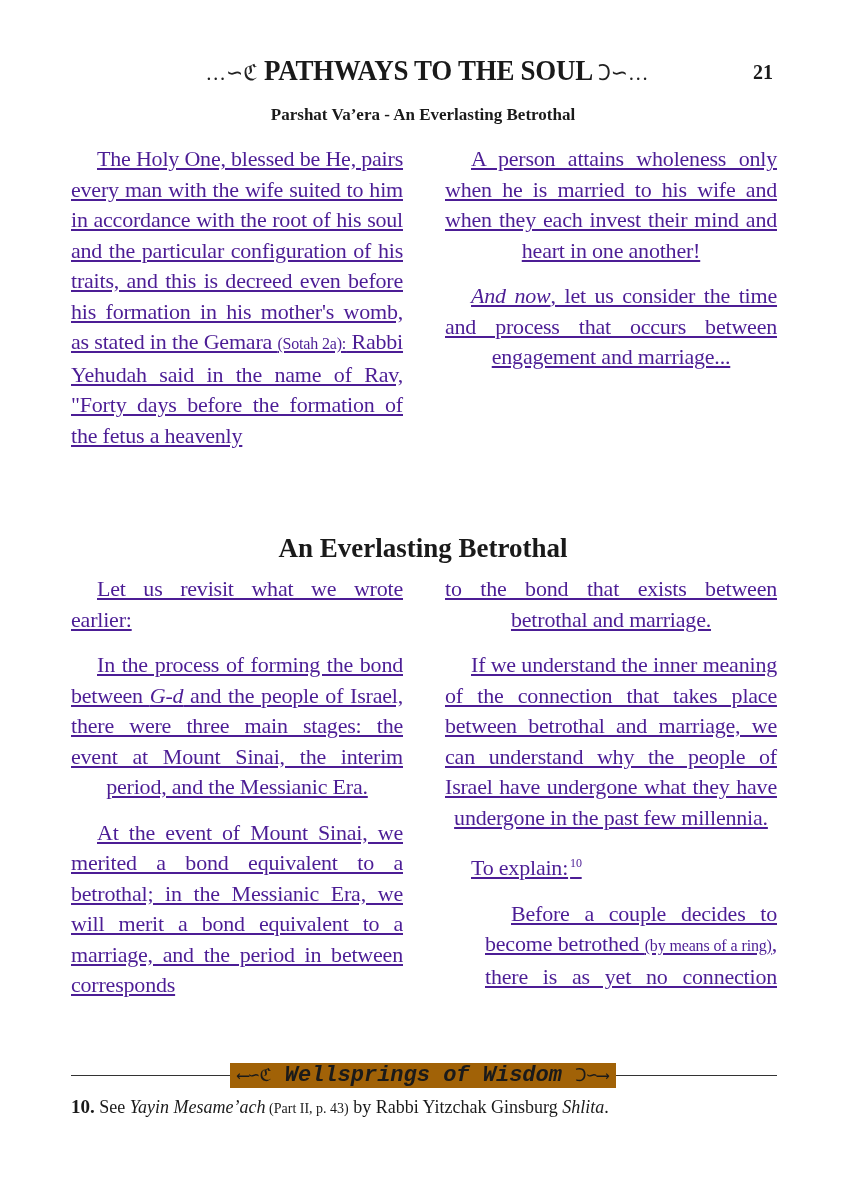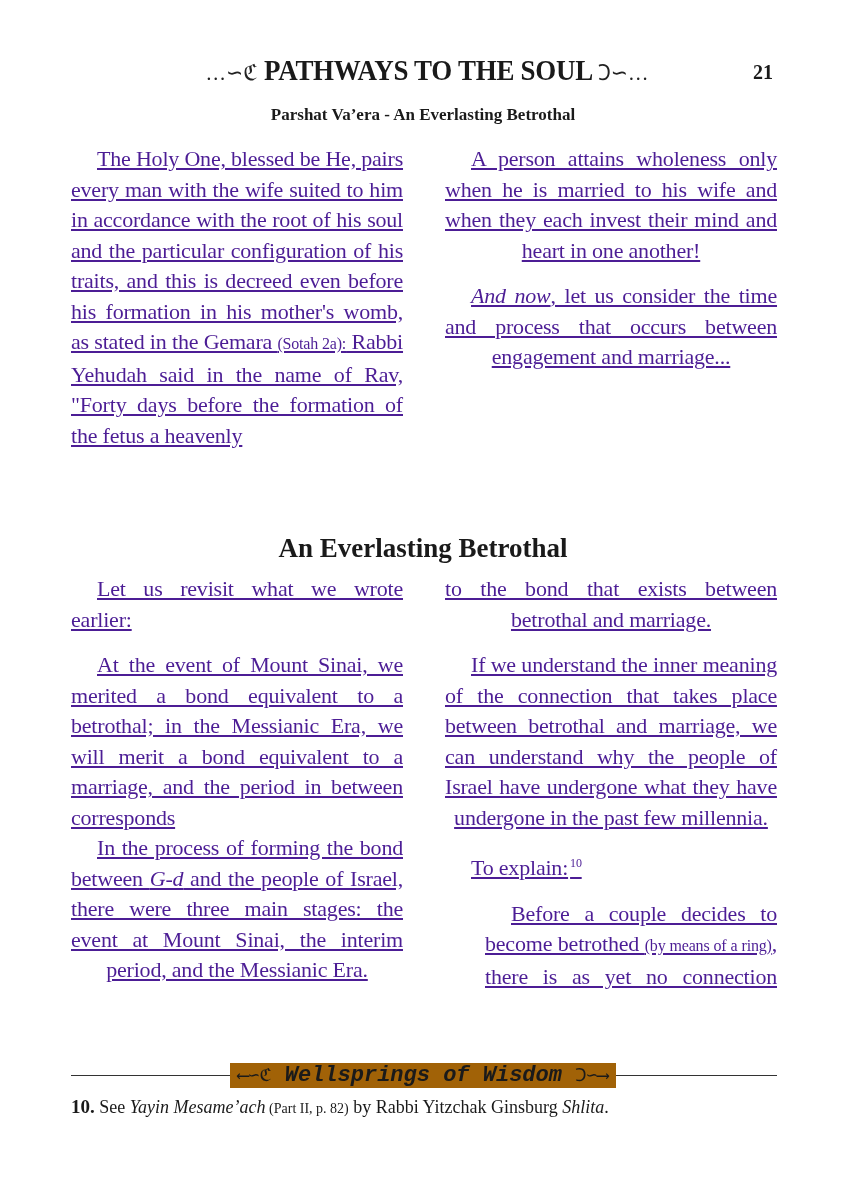--- a/index.html
+++ b/index.html
@@ -63,36 +63,36 @@
 
   <div class="col col-r1">
     <p class="indent center-last">A person attains wholeness only when he is married to his wife and when they each invest their mind and heart in one another!</p>
     <p class="indent center-last last"><i>And now</i><span>, let us consider the time and process that occurs between engagement and marriage...</span></p>
   </div>
 
   <div class="section-heading">An Everlasting Betrothal</div>
 
   <div class="col col-l2">
     <p class="indent">Let us revisit what we wrote earlier:</p>
+    <p class="indent center-last"><span>In the process of forming the bond between </span><i>G-d</i><span> and the people of Israel, there were three main stages: the event at Mount Sinai, the interim period, and the Messianic Era.</span></p>
     <p class="indent last" style="text-align-last: justify;">At the event of Mount Sinai, we merited a bond equivalent to a betrothal; in the Messianic Era, we will merit a bond equivalent to a marriage, and the period in between corresponds</p>
-    <p class="indent center-last"><span>In the process of forming the bond between </span><i>G-d</i><span> and the people of Israel, there were three main stages: the event at Mount Sinai, the interim period, and the Messianic Era.</span></p>
   </div>
 
   <div class="col col-r2">
     <p class="center-last">to the bond that exists between betrothal and marriage.</p>
     <p class="indent center-last">If we understand the inner meaning of the connection that takes place between betrothal and marriage, we can understand why the people of Israel have undergone what they have undergone in the past few millennia.</p>
     <p class="indent"><span>To explain:</span><span class="sup">10</span></p>
     <p class="indent last" style="text-align-last: justify; margin-left: 40px;"><span>Before a couple decides to become betrothed </span><span class="small">(by means of a ring)</span><span>, there is as yet no connection</span></p>
   </div>
 
   <div class="footer-rule"></div>
   <div class="footer-banner">
     <span class="wrap">
       <span class="orn">⟵∽ℭ</span>
       <span>Wellsprings of Wisdom</span>
       <span class="orn">Ↄ∽⟶</span>
     </span>
   </div>
 
   <div class="footnote">
-    <span class="num">10.</span><span> See </span><i>Yayin Mesame’ach</i><span class="small"> (Part II, p. 82)</span><span> by Rabbi Yitzchak Ginsburg </span><i>Shlita</i><span>.</span>
+    <span class="num">10.</span><span> See </span><i>Yayin Mesame’ach</i><span class="small"> (Part II, p. 43)</span><span> by Rabbi Yitzchak Ginsburg </span><i>Shlita</i><span>.</span>
   </div>
 </div>
 
 </body></html>

